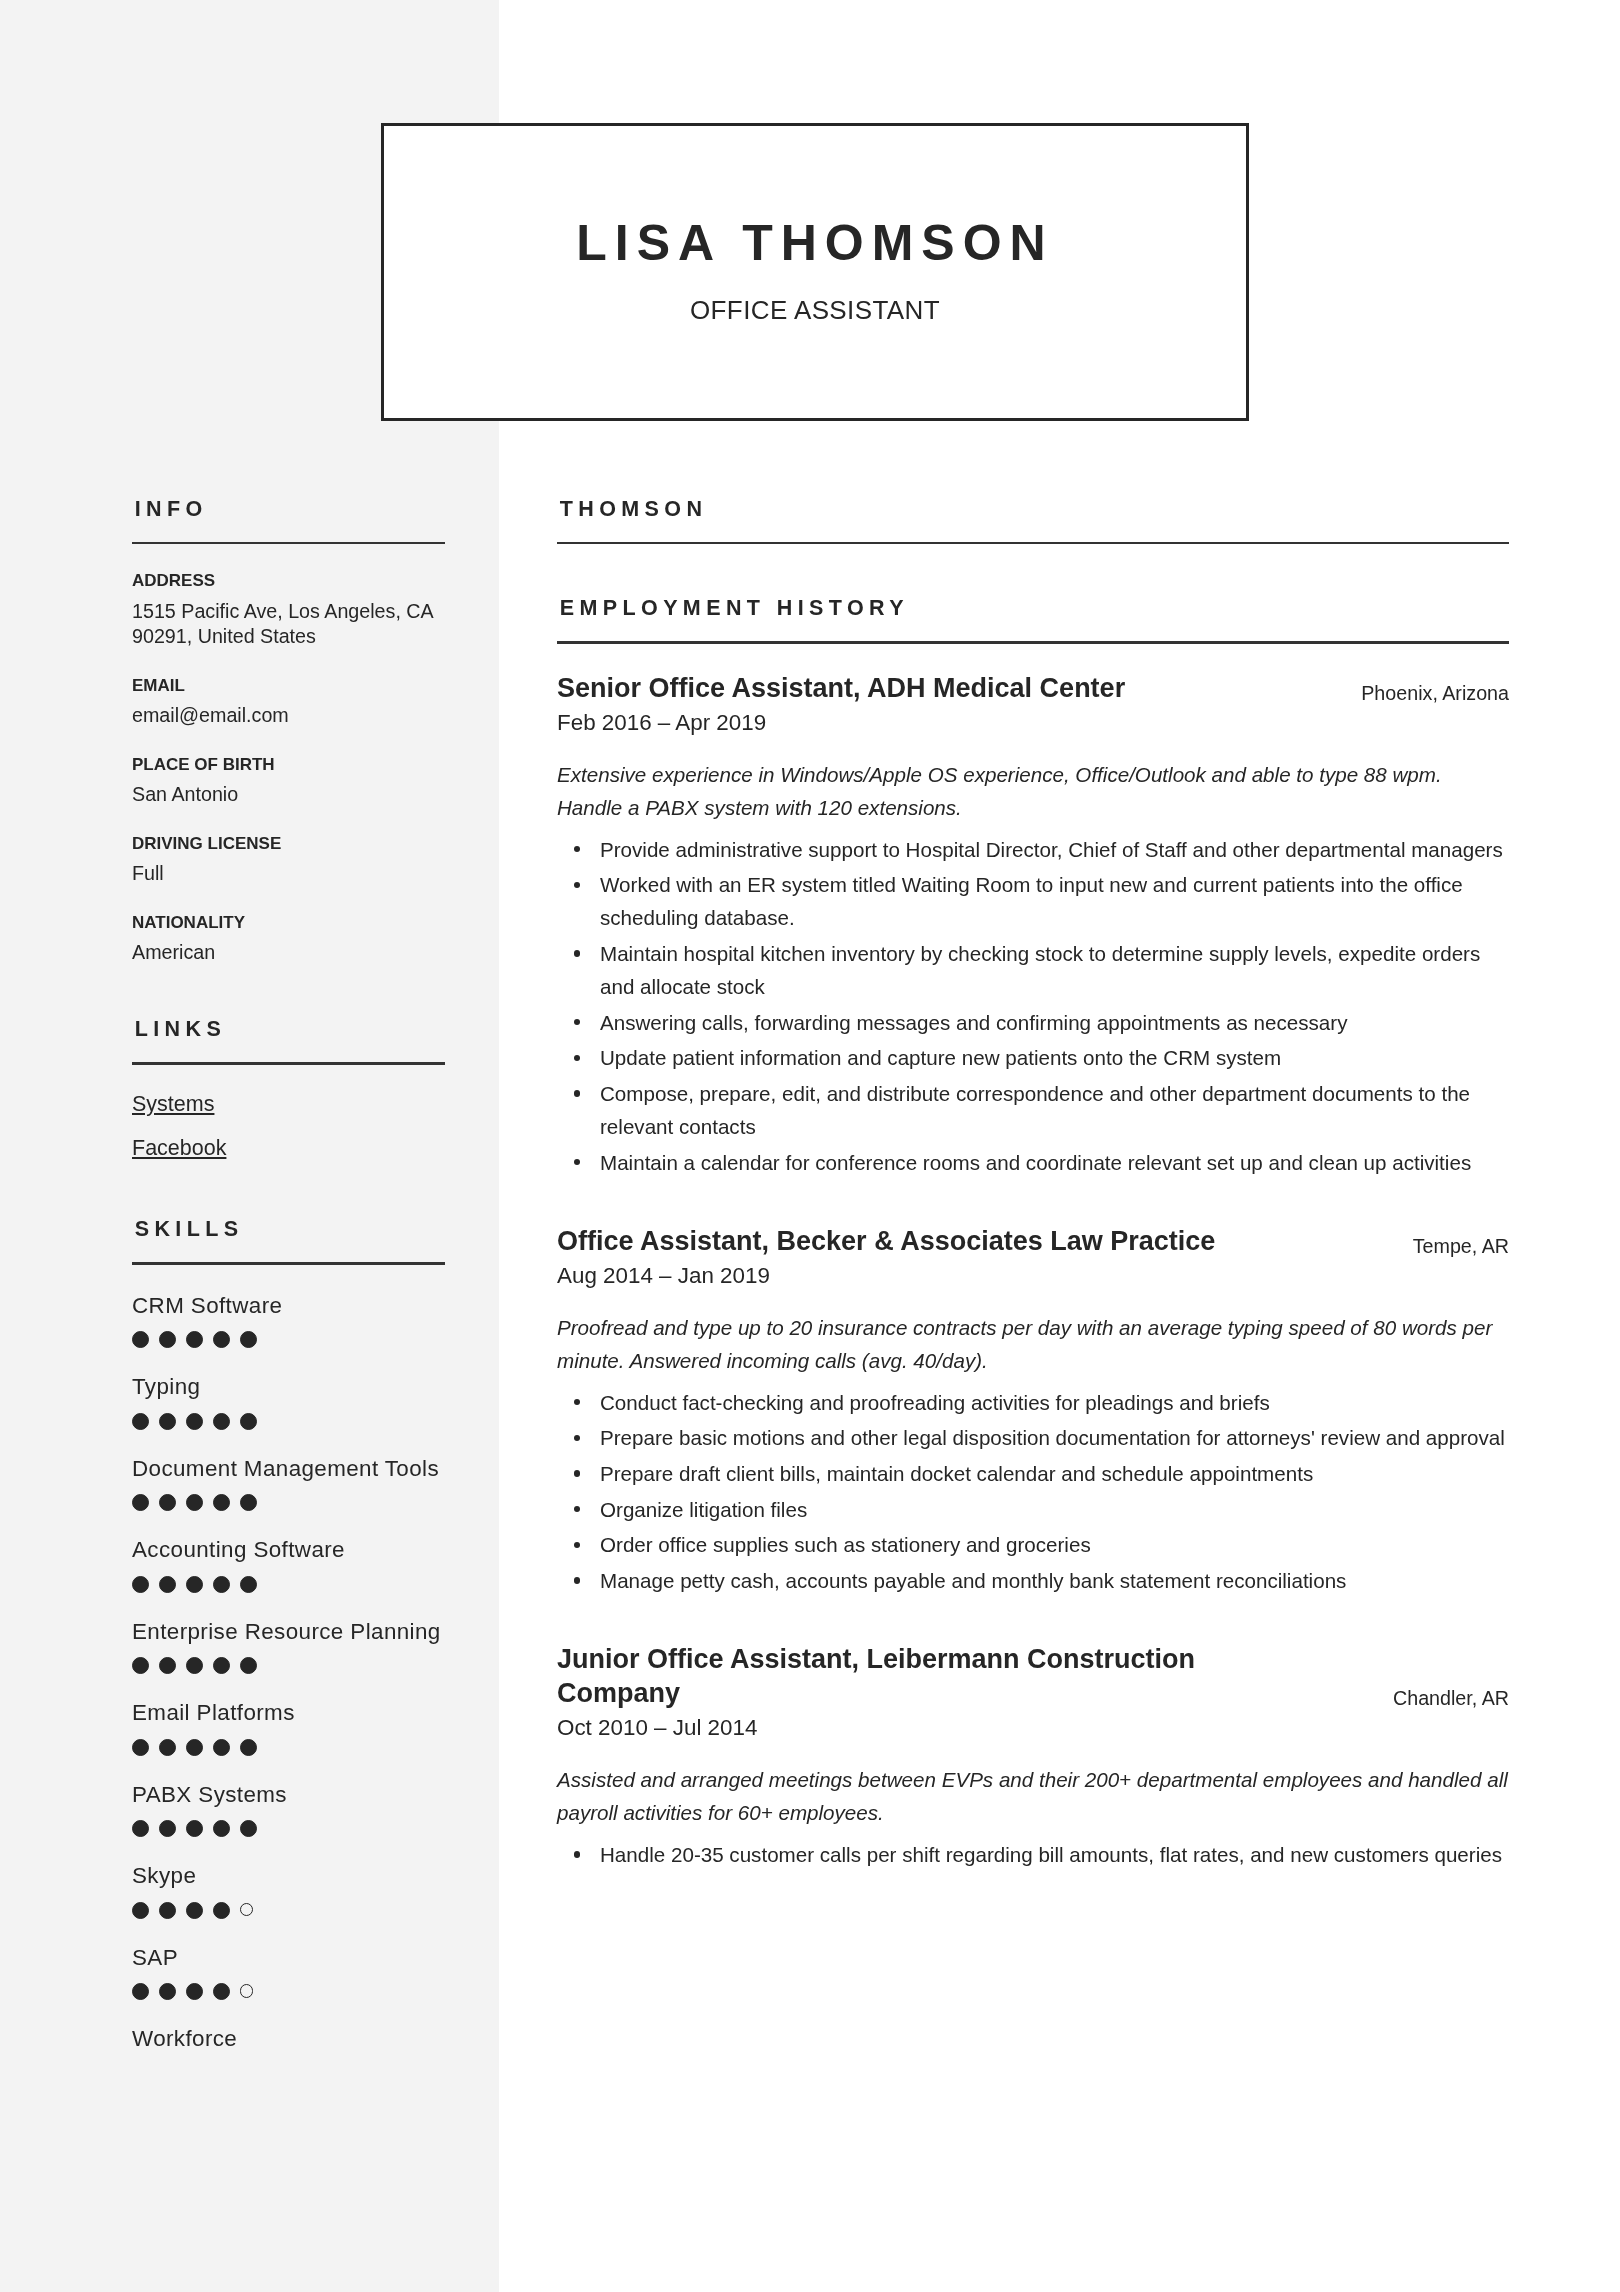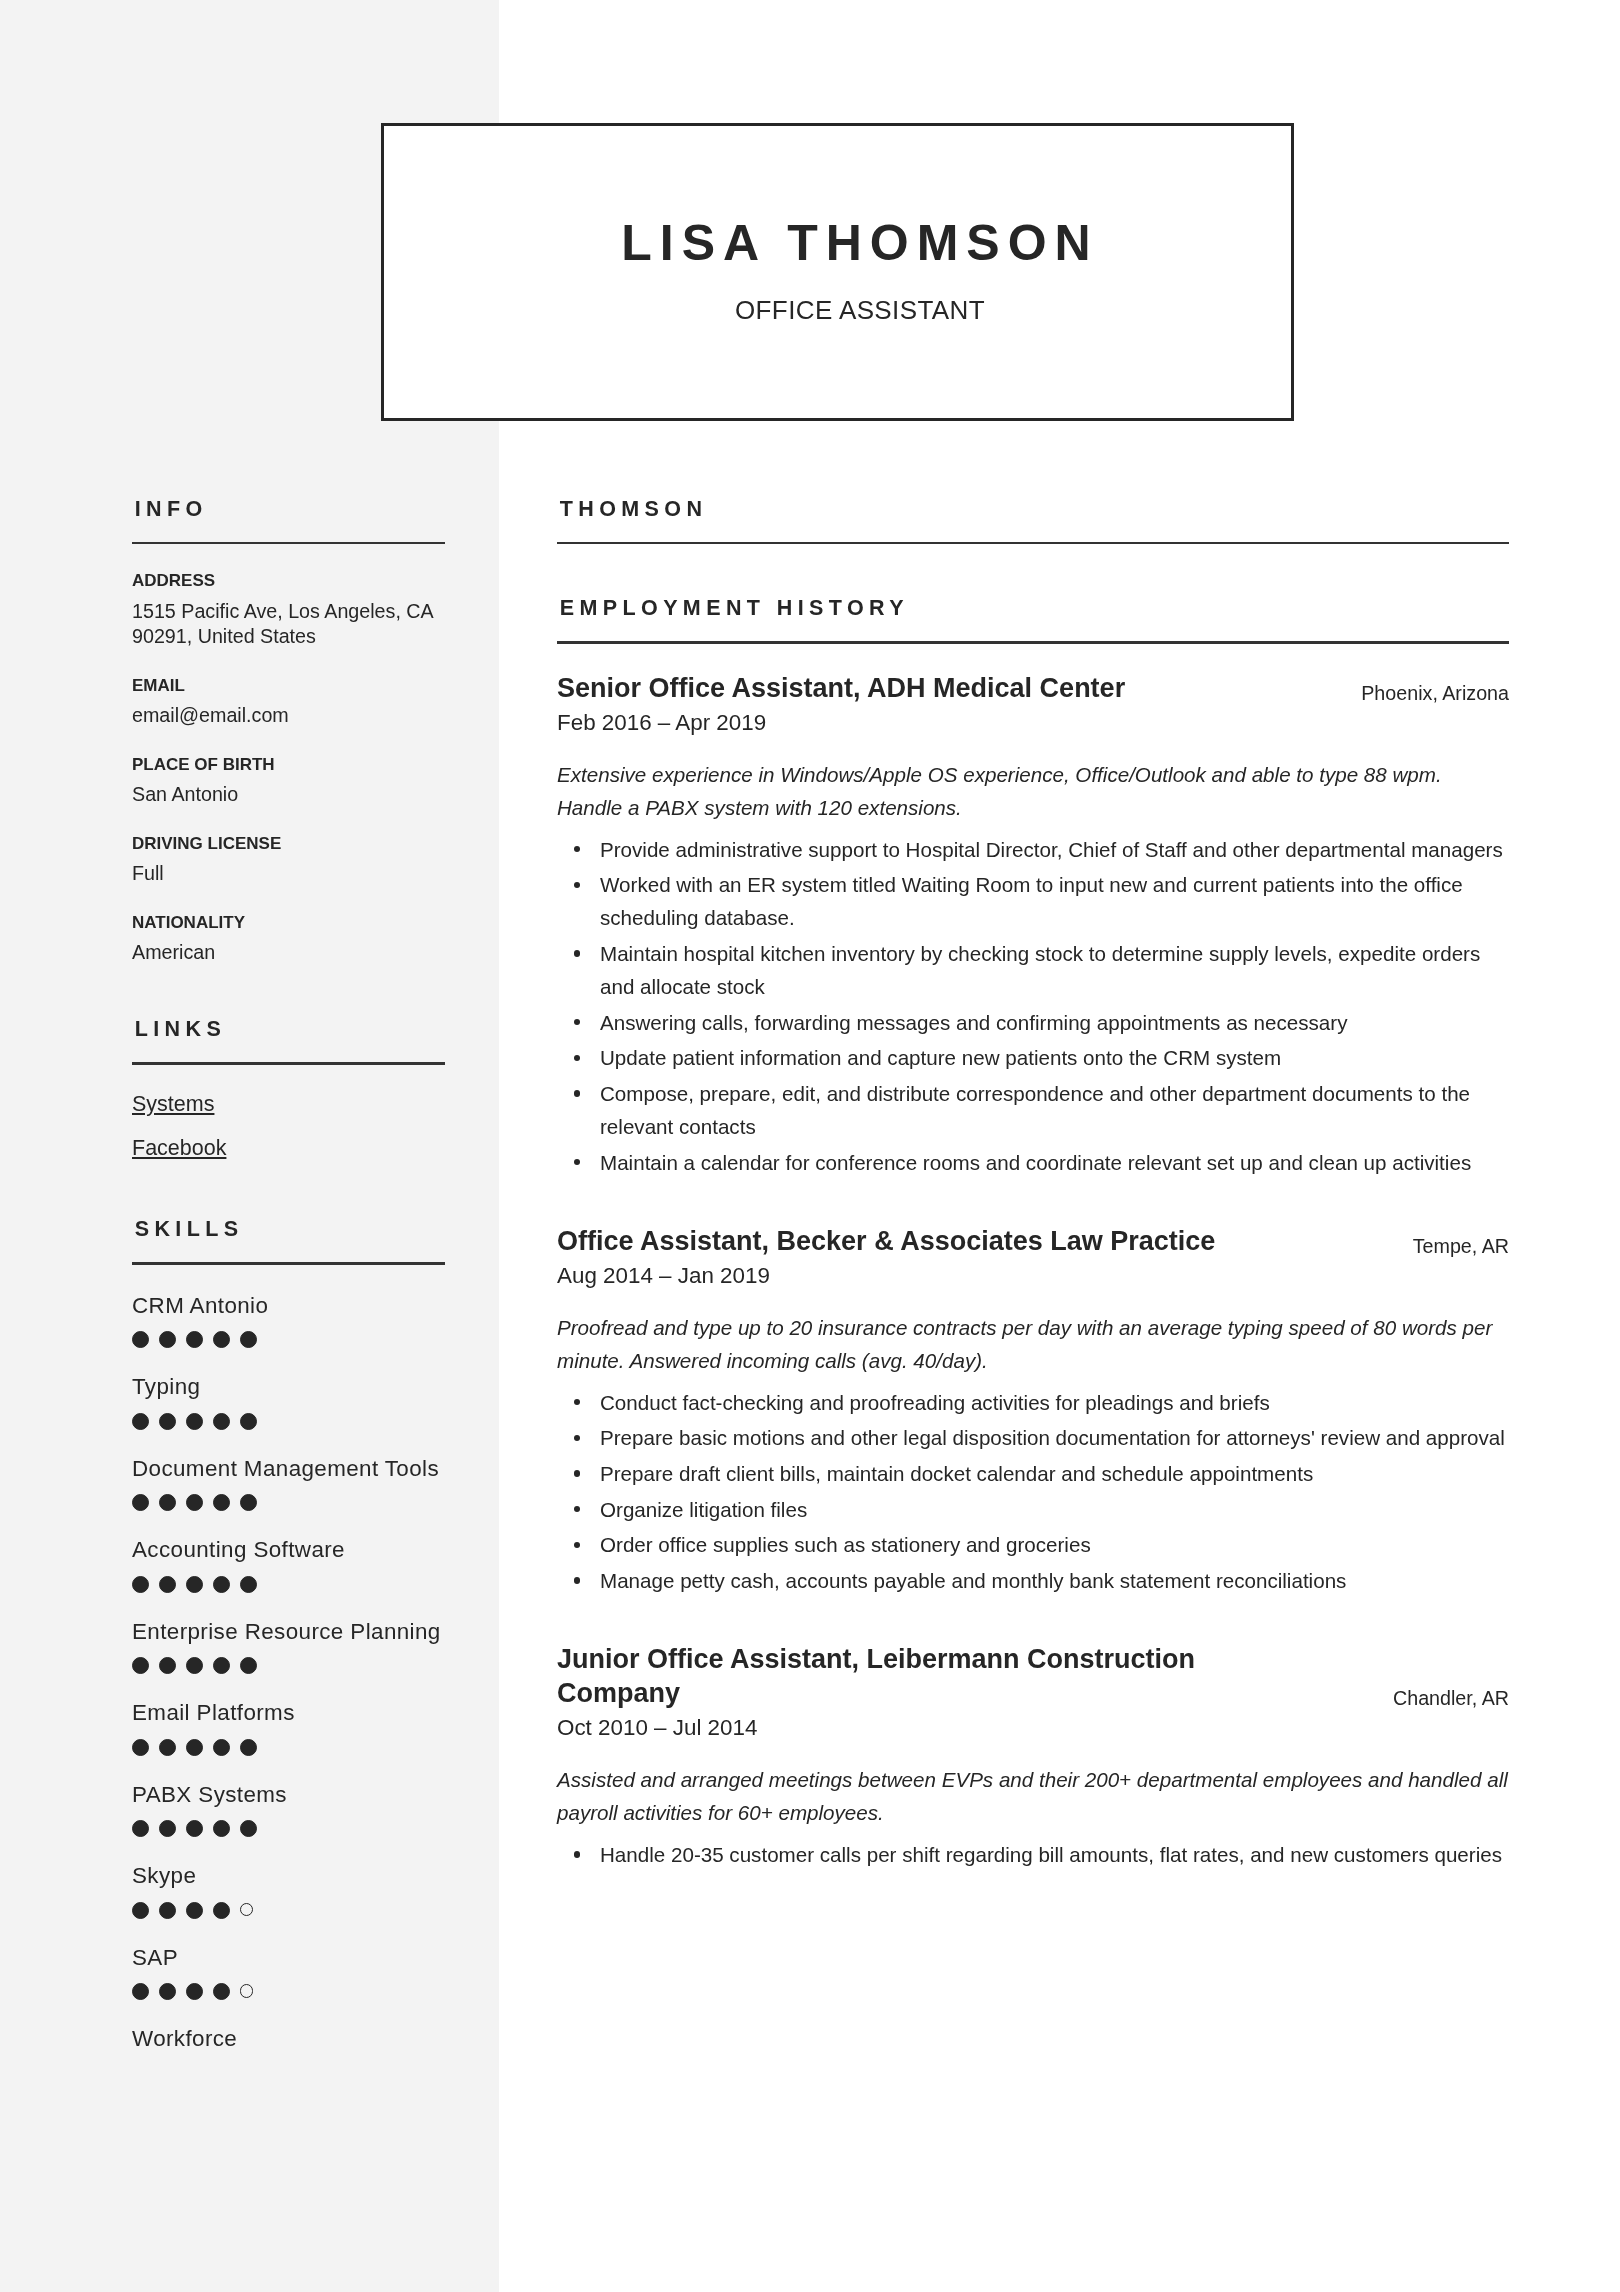--- a/index.html
+++ b/index.html
@@ -9,21 +9,20 @@
     font-family: "Liberation Sans", "DejaVu Sans", sans-serif;
   }
   .sidebar-bg {
     position: absolute; left: 0; top: 0; width: 499px; height: 2293px;
     background: #f3f3f3;
   }
   .header-box {
     position: absolute; left: 381px; top: 123px; width: 862px; height: 292px;
     border: 3.6px solid #262626; background: #ffffff; box-sizing: content-box;
     text-align: center;
-    padding-left: 45px;
   }
   .name {
     margin-top: 88px; font-size: 50px; font-weight: bold; letter-spacing: 8px;
     color: #262626;
   }
   .jobtitle {
     margin-top: 23px; font-size: 26px; letter-spacing: 0.4px; color: #262626;
   }
 
   .sidebar { position: absolute; left: 132px; top: 497px; width: 313px; }
@@ -124,21 +123,21 @@
     <div class="section-rule"></div>
     <a class="link">Systems</a>
     <a class="link">Facebook</a>
   </section>
 
   <section class="skills-section">
     <h2 class="section-title">SKILLS</h2>
     <div class="section-rule"></div>
     <div id="skills-list">
         <div class="skill">
-          <div class="skill-name">CRM Antonio</div>
+          <div class="skill-name">CRM Software</div>
           <div class="dots">
             <span class="dot"></span>
             <span class="dot"></span>
             <span class="dot"></span>
             <span class="dot"></span>
             <span class="dot"></span>
           </div>
         </div>
         <div class="skill">
           <div class="skill-name">Typing</div>

